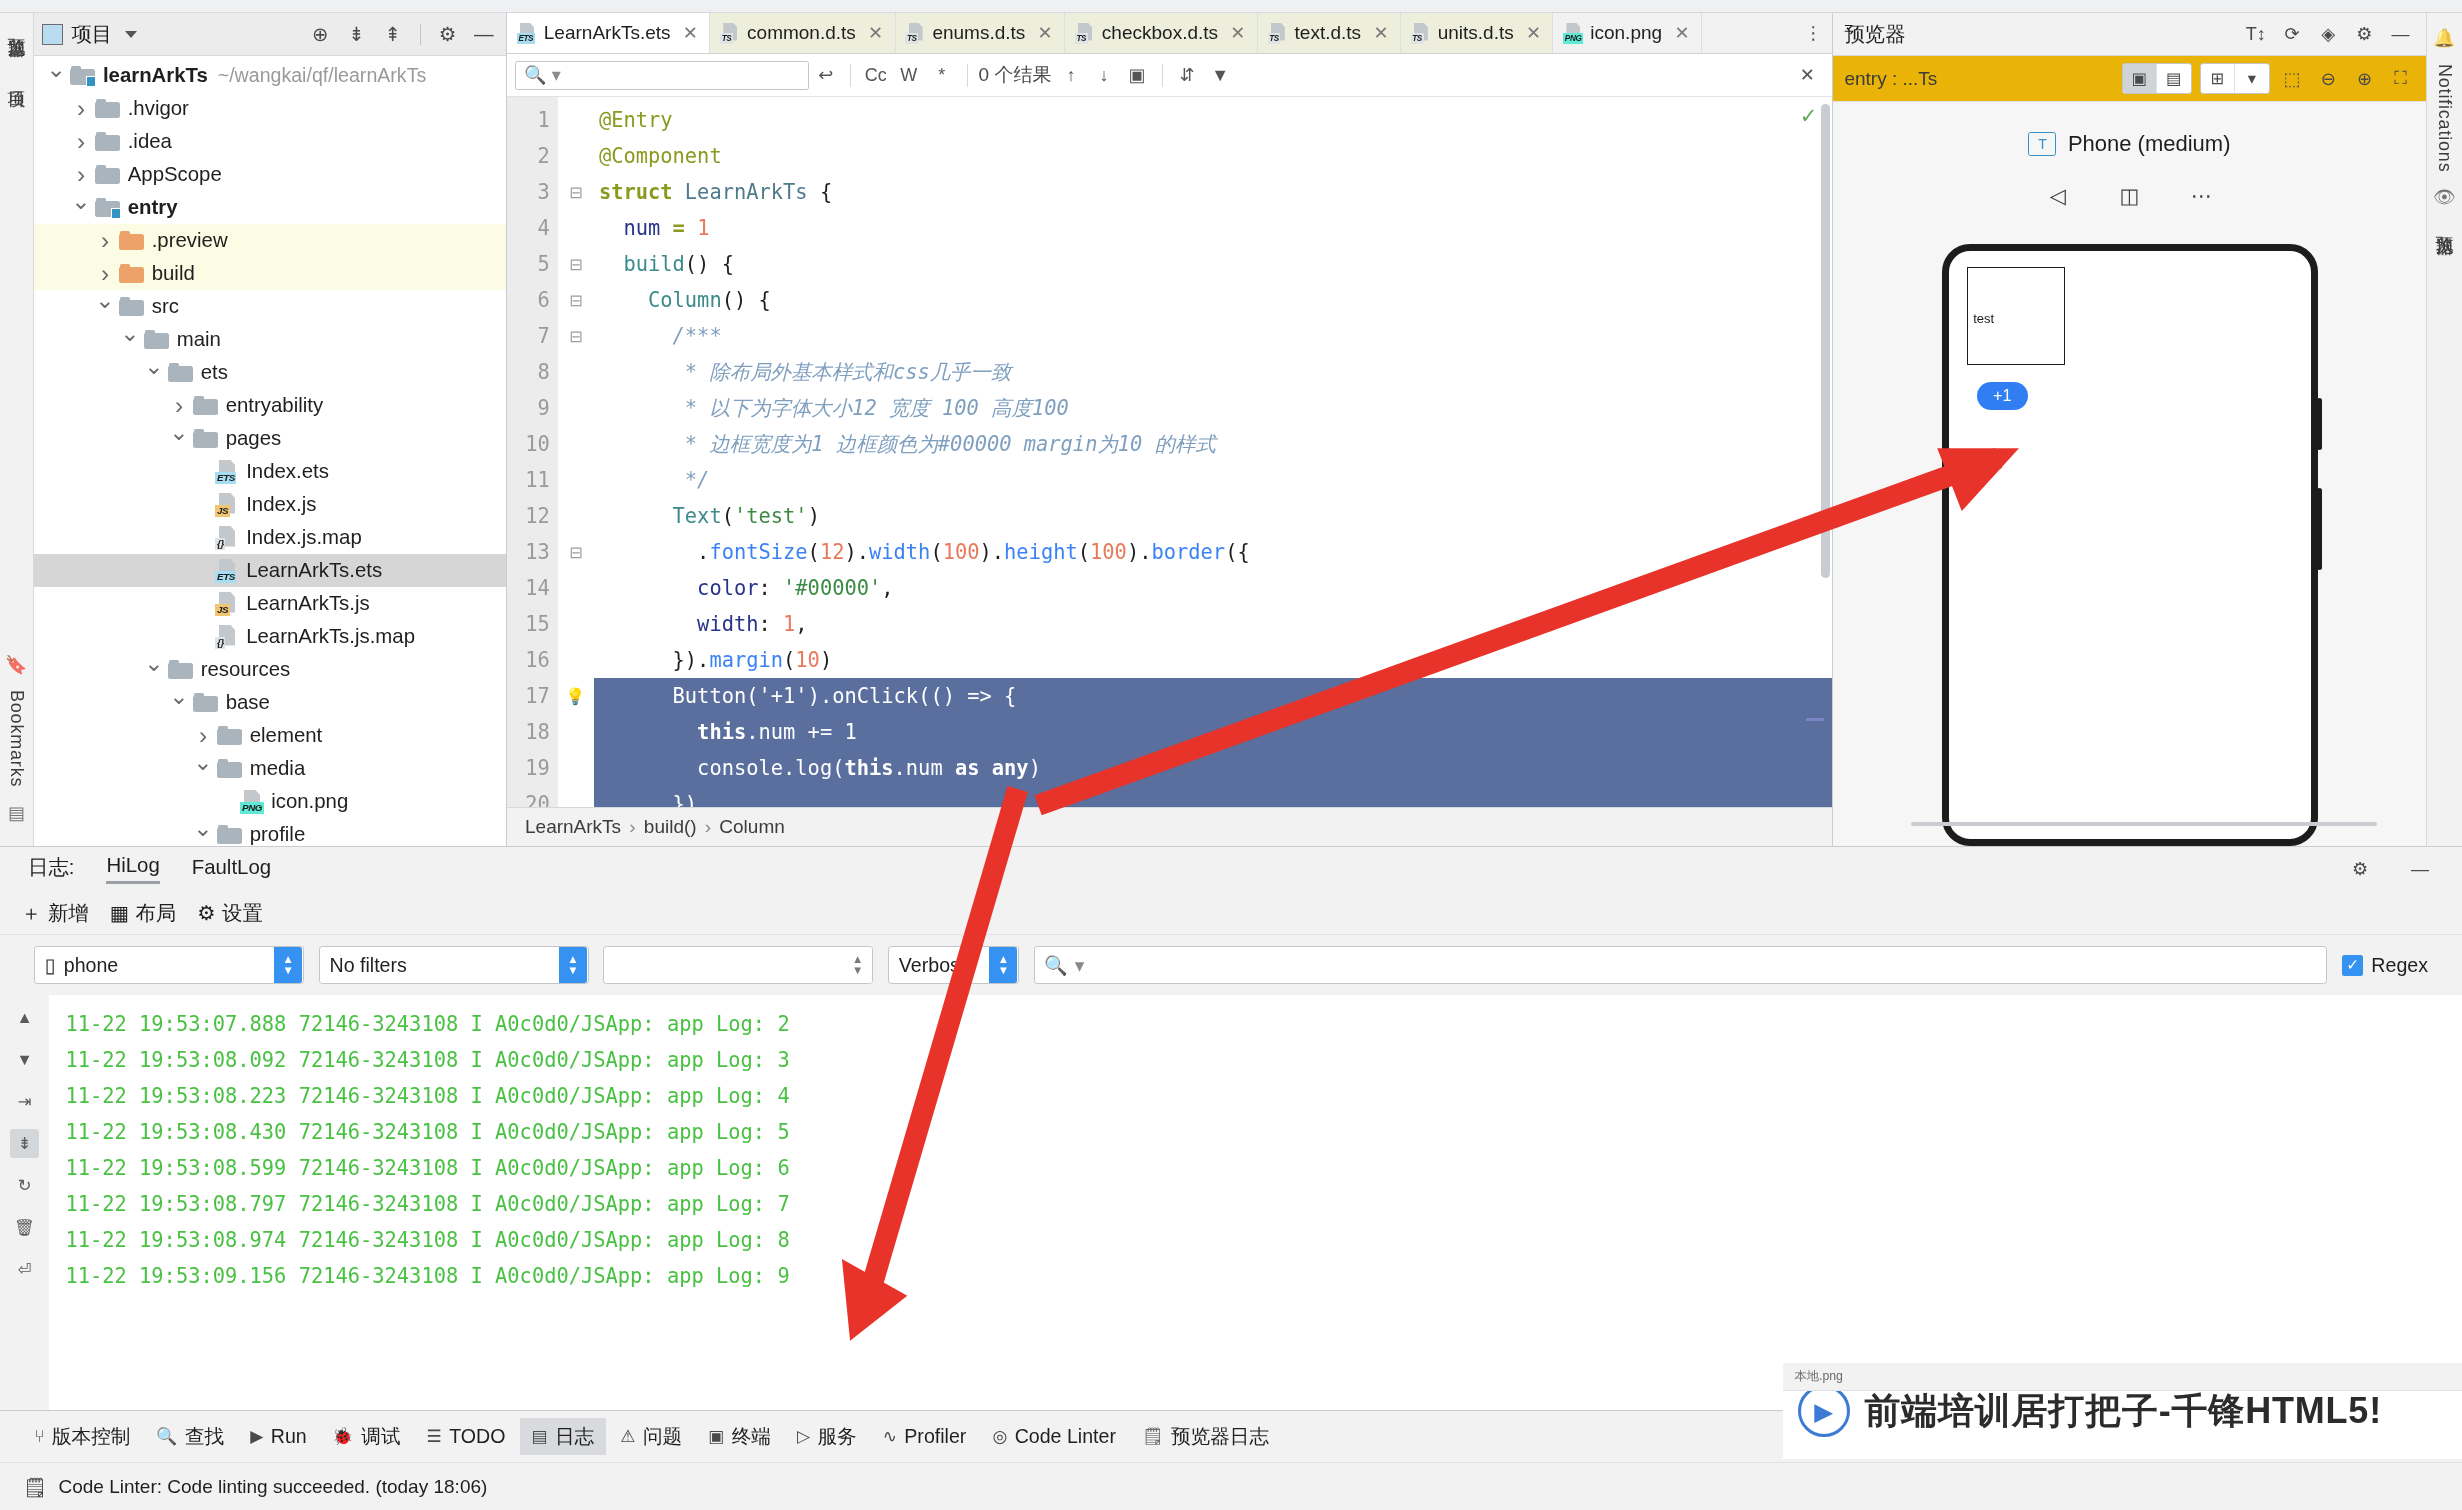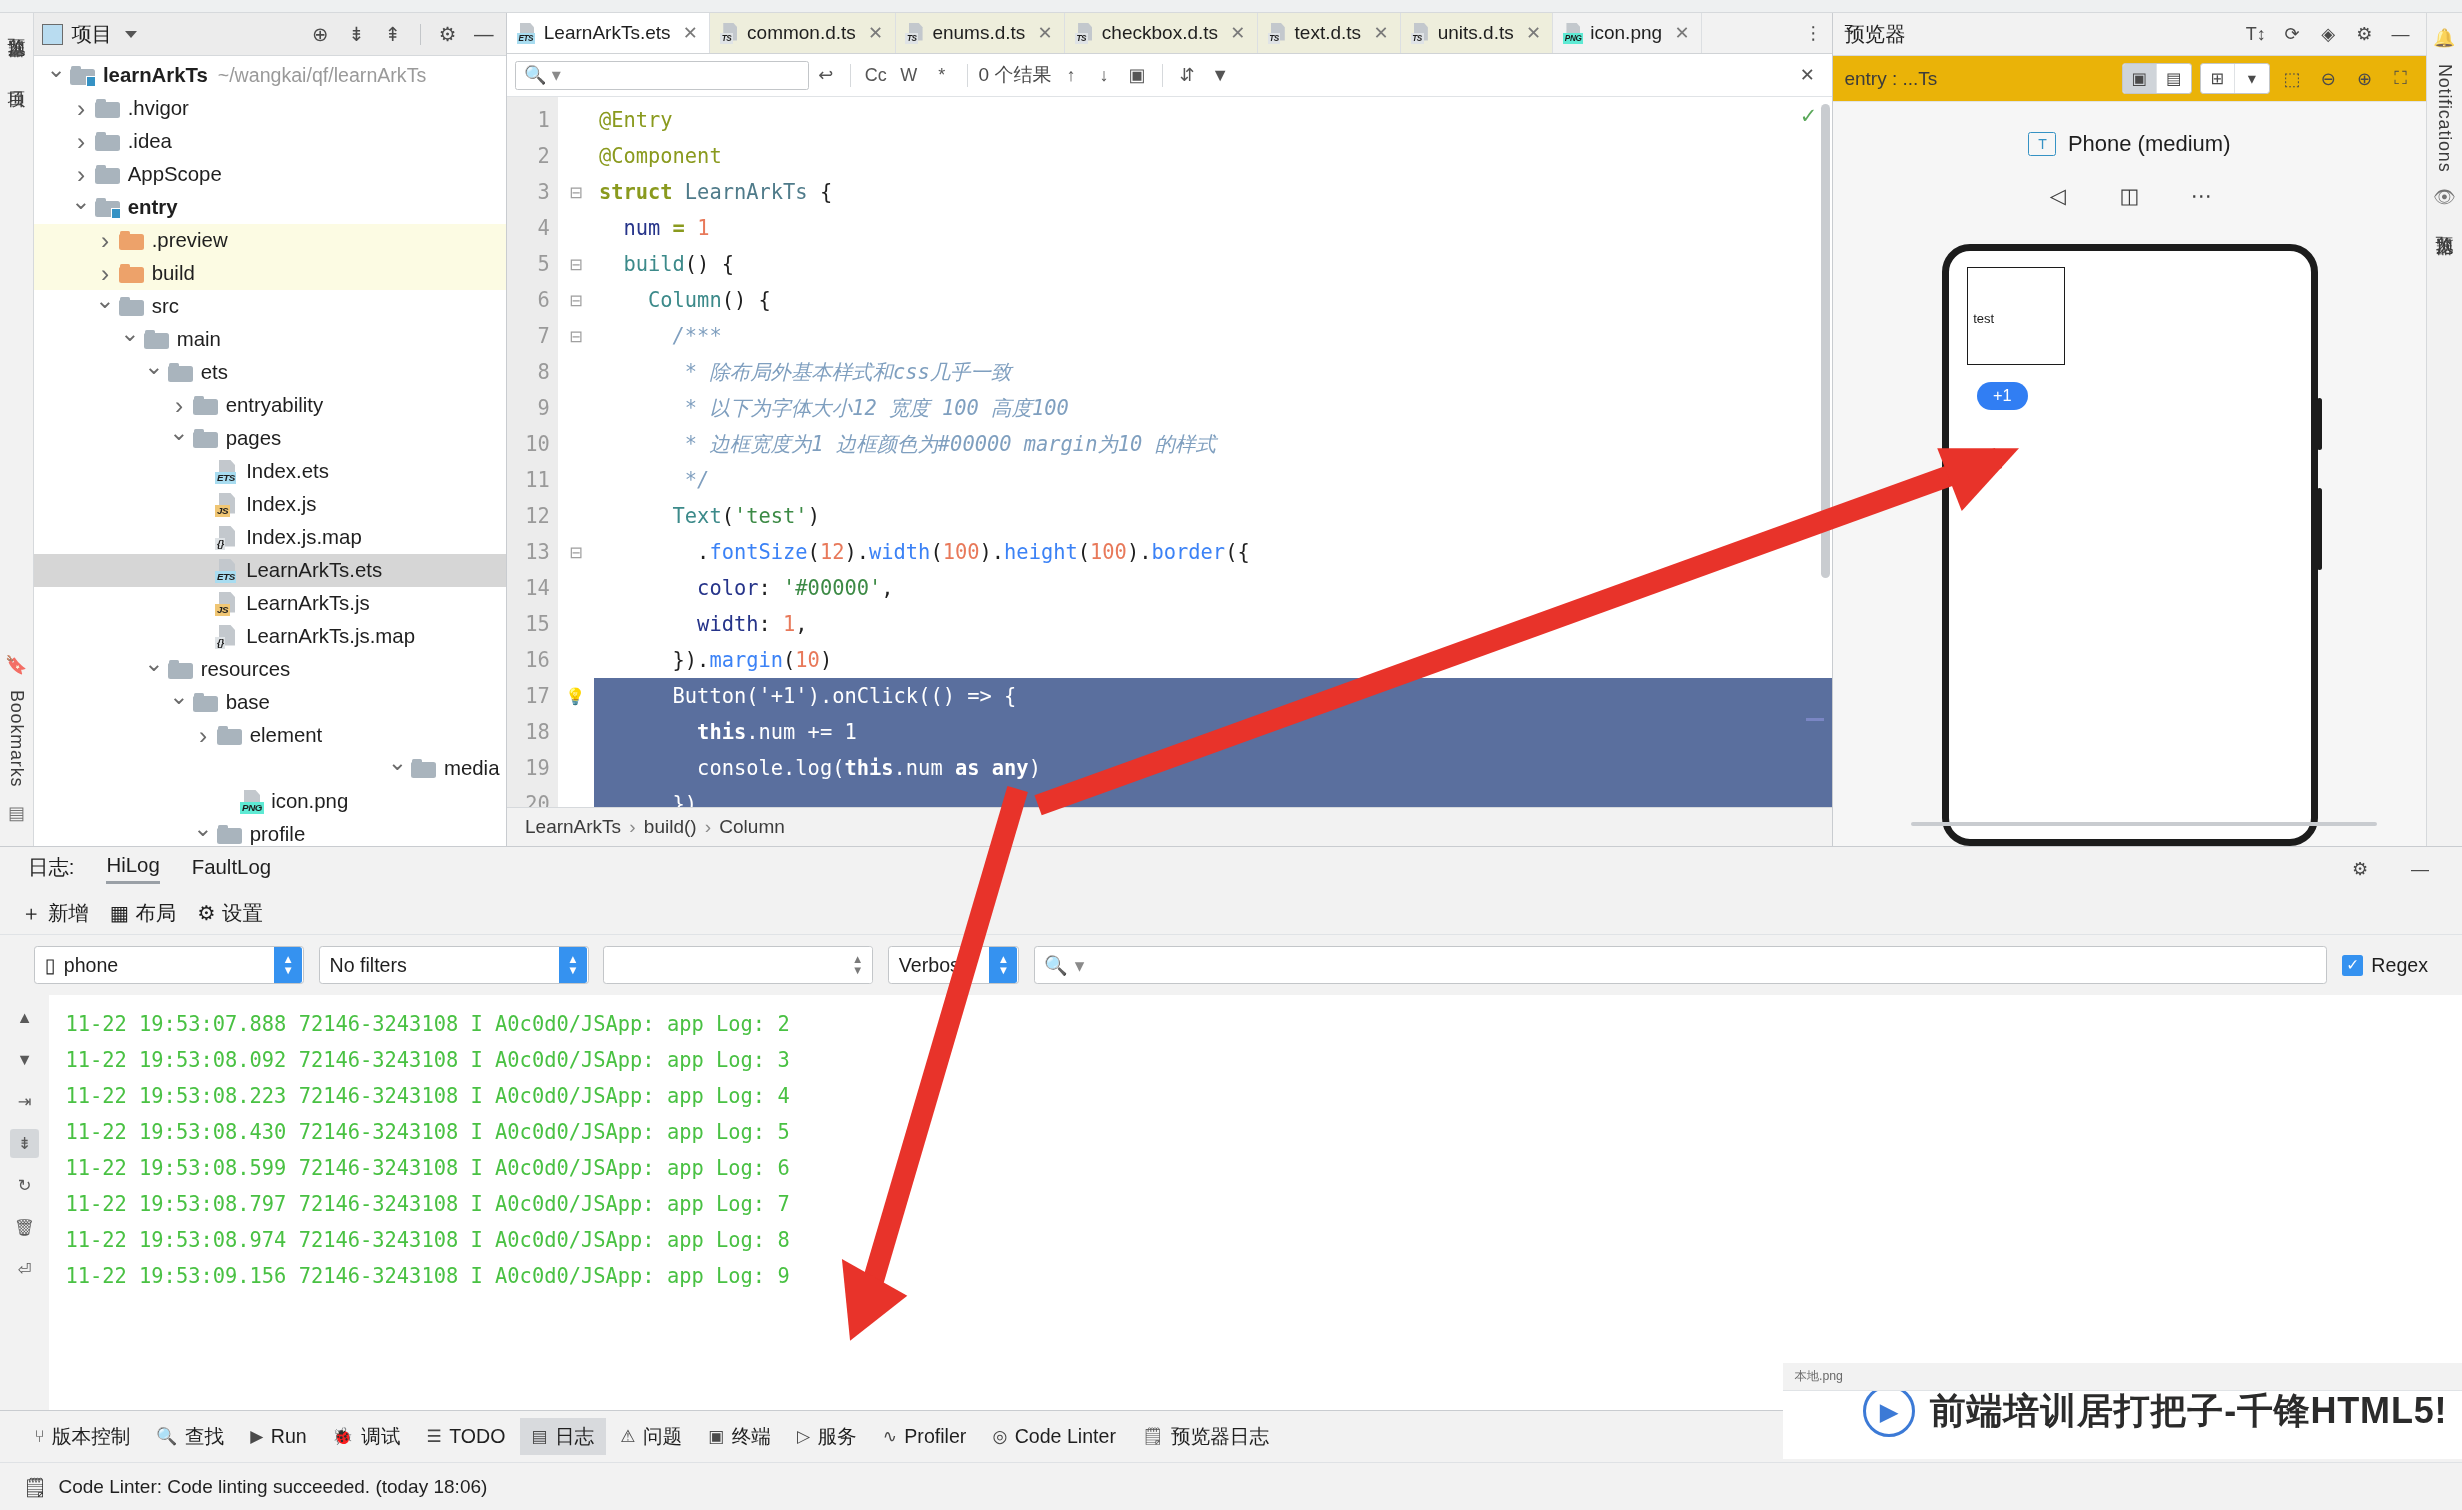--- a/index.html
+++ b/index.html
@@ -163,21 +163,21 @@
   .statusbar{height:52px;background:#f2f2f2;border-top:0.8px solid #c9ccd0;display:flex;align-items:center;padding:0 23px;gap:3.3px;font-size:19.6px;flex:none;}
   .sb-item{display:flex;align-items:center;gap:7.4px;padding:4.9px 11.4px;color:#1f1f1f;}
   .sb-item.on{background:#d8dadd;}
   .sb-ic{font-size:17px;color:#4a4a4a;}
   .msgbar{height:49px;background:#f2f2f2;border-top:0.8px solid #dfe2e5;display:flex;align-items:center;gap:11.4px;padding:0 23px;font-size:19px;color:#1f1f1f;flex:none;}
 
   
   .overlay{position:absolute;left:0;top:0;width:2462px;height:1511px;pointer-events:none;}
 
   
-  .wm{position:absolute;right:0;bottom:52px;width:679px;height:96px;background:#fff;display:flex;align-items:center;gap:14.7px;padding:0 14.7px;overflow:hidden;justify-content:flex-end;}
+  .wm{position:absolute;right:0;bottom:52px;width:679px;height:96px;background:#fff;display:flex;align-items:center;gap:14.7px;padding:0 14.7px;overflow:hidden;}
   .wm-logo{width:52px;height:52px;border:3.3px solid #3c7ad6;border-radius:50%;display:flex;align-items:center;justify-content:center;color:#3c7ad6;font-size:24.5px;flex:none;}
   .wm-text{font-size:36px;font-weight:bold;color:#2b2b2b;white-space:nowrap;letter-spacing:0.8px;}
   .wm-bar{position:absolute;right:0;top:0;width:679px;height:28px;background:#f2f2f2;border-bottom:0.8px solid #e0e3e6;display:flex;align-items:center;padding:0 11.4px;font-size:12.3px;color:#6a6a6a;gap:6.5px;}
   .wm-bar .sp{flex:1;}
 </style>
 </head>
 <body>
 
 <div class="app">
 
@@ -325,21 +325,21 @@
           <div class="trow" style="padding-left: 131px;">
             <span class="tw arrow-d"></span>
             <span class="fld"></span>
             <span class="tlabel">base</span>
           </div>
           <div class="trow" style="padding-left: 155px;">
             <span class="tw arrow-r"></span>
             <span class="fld"></span>
             <span class="tlabel">element</span>
           </div>
-          <div class="trow" style="padding-left: 155px; justify-content: flex-end;">
+          <div class="trow" style="padding-left: 155px;">
             <span class="tw arrow-d"></span>
             <span class="fld"></span>
             <span class="tlabel">media</span>
           </div>
           <div class="trow" style="padding-left: 180px;">
             <span class="tw "></span>
             <span class="fileic">
               <i class="tag png">PNG</i>
             </span>
             <span class="tlabel">icon.png</span>

